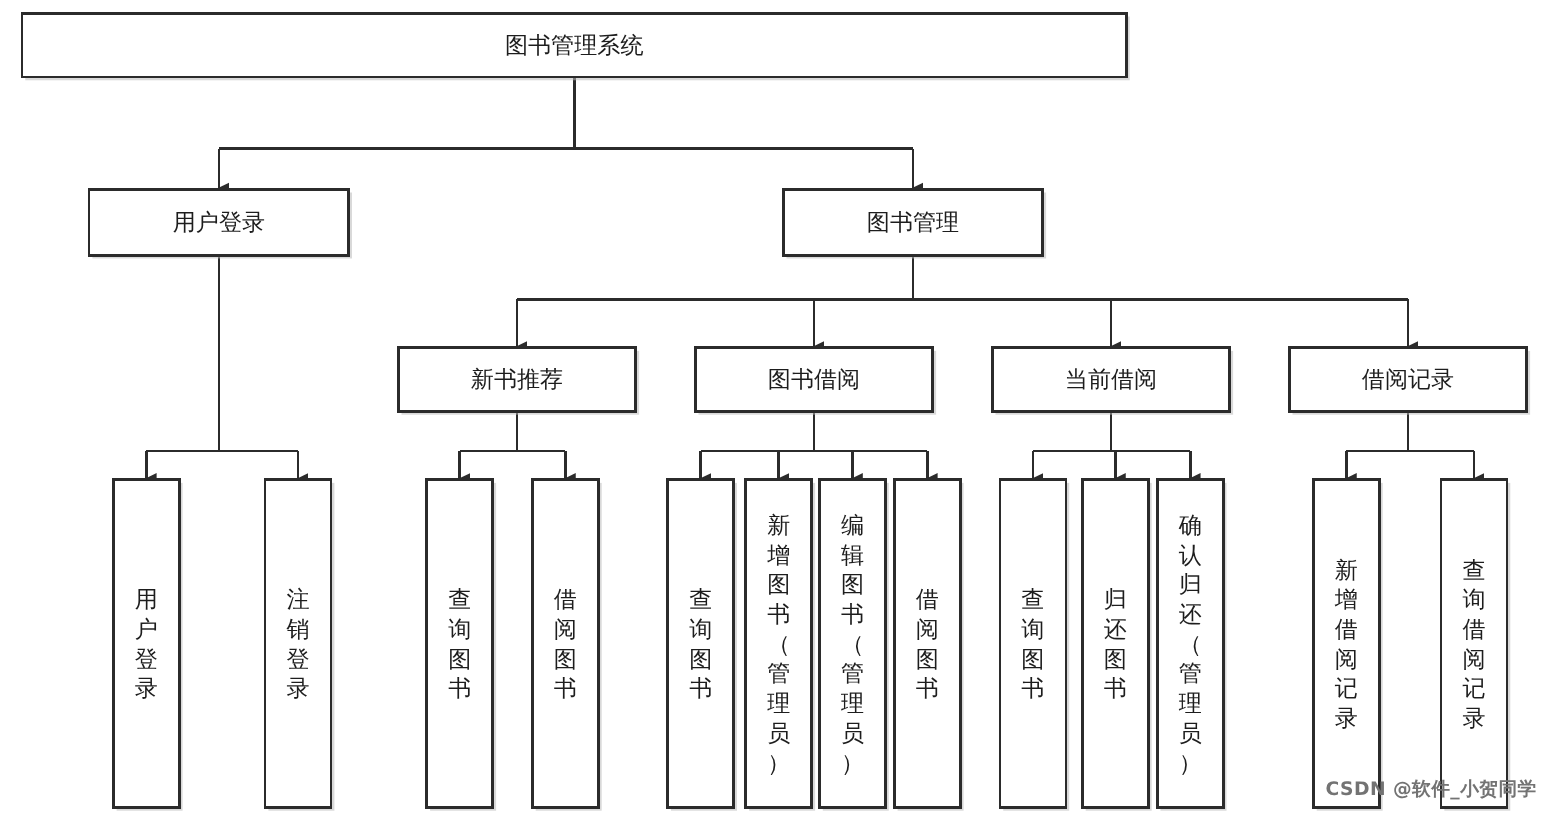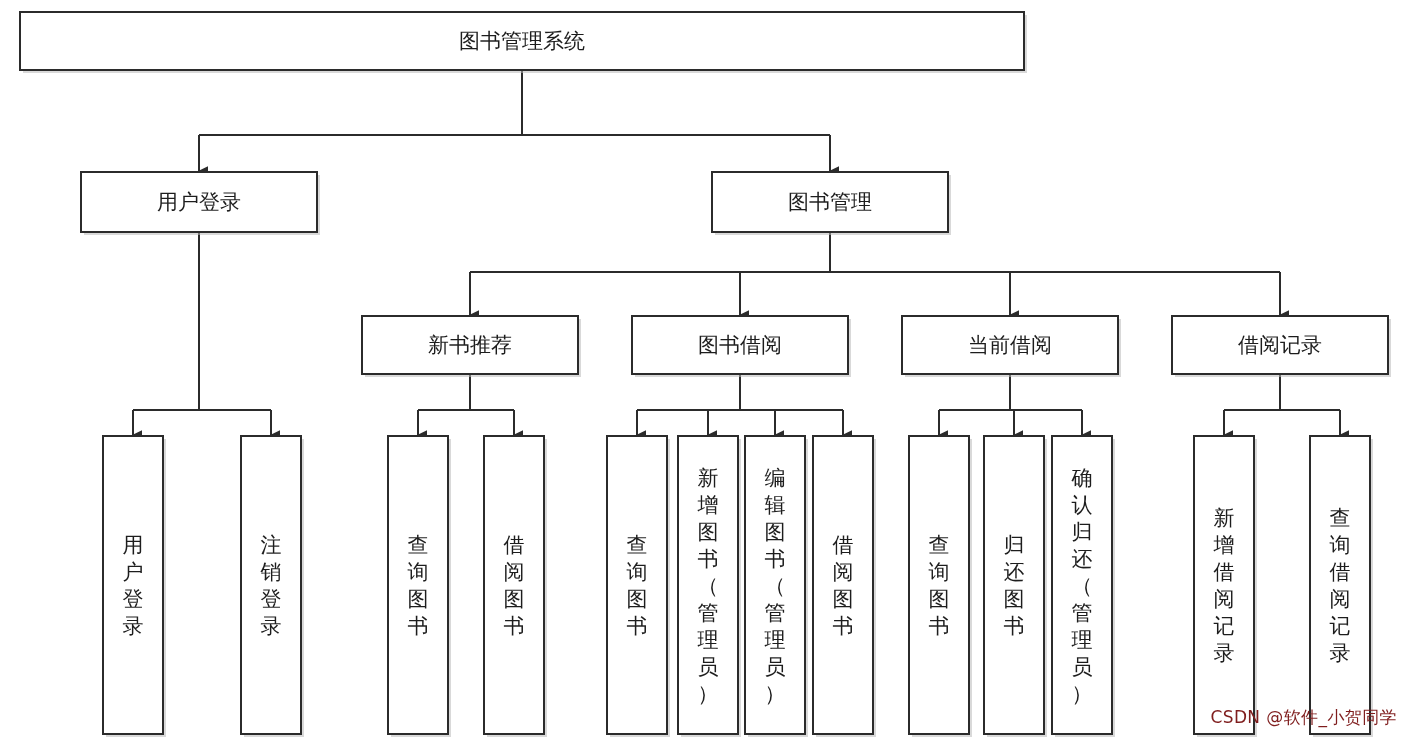--- a/index.html
+++ b/index.html
@@ -61,26 +61,27 @@
   text.node-label-vertical {
     fill: #1d1d1d;
     font-family: "DejaVu Sans", "Liberation Sans", sans-serif;
     font-size: 21px;
     text-anchor: middle;
   }
   .watermark {
     position: absolute;
     right: 8px;
     bottom: 6px;
-    color: #7f1d1d;
+    color: #737373;
     font-size: 17px;
     font-family: "DejaVu Sans", "Liberation Sans", sans-serif;
     letter-spacing: 0.4px;
     white-space: nowrap;
     user-select: none;
+    font-weight: bold;
   }
 </style>
 </head>
 <body>
 
 <div id="diagram-root">
   <svg class="tree-canvas" id="tree-canvas" viewBox="0 0 1405 747" xmlns="http://www.w3.org/2000/svg">
     <defs>
       <marker id="arrow" markerWidth="11" markerHeight="11" refX="5.5" refY="9.4" orient="auto" markerUnits="userSpaceOnUse">
         <path d="M0.6,0 L10.4,0 L5.5,10.2 Z" class="arrow-head"></path>

